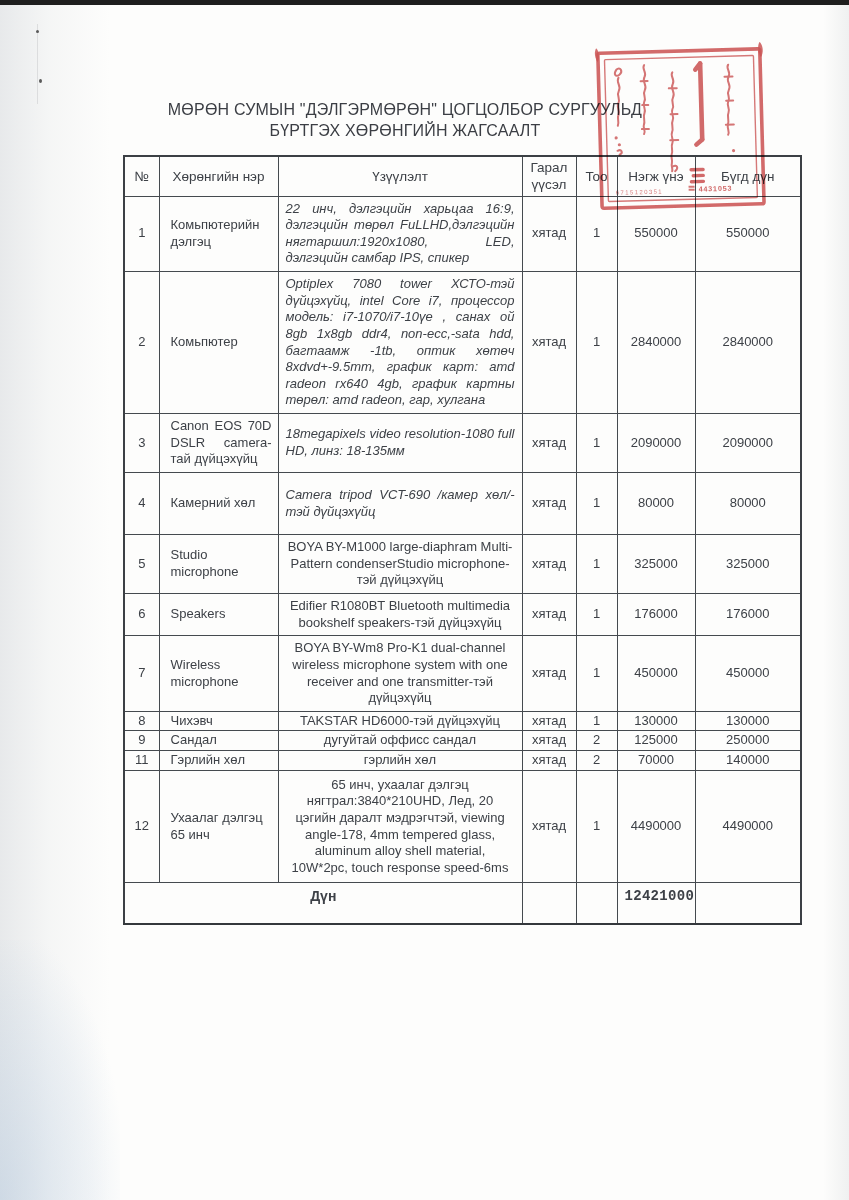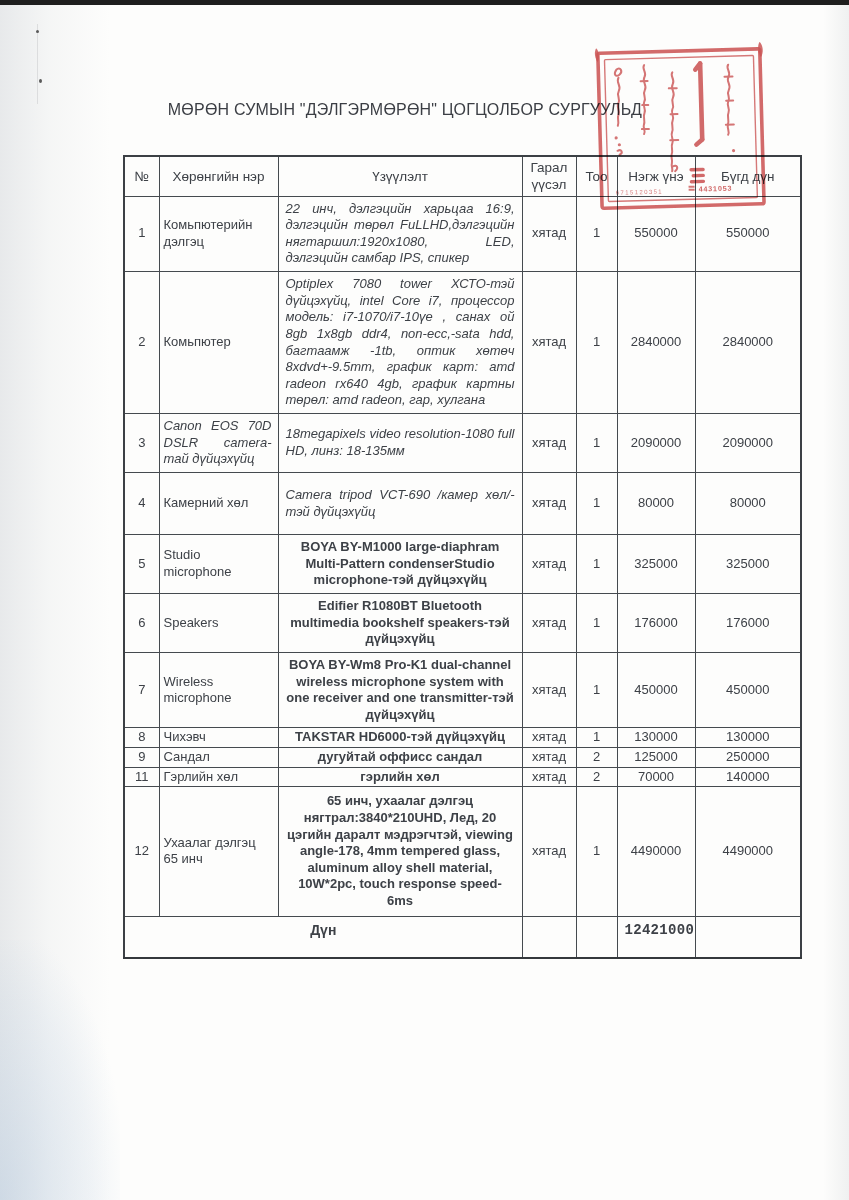--- a/index.html
+++ b/index.html
@@ -32,24 +32,24 @@
     border-collapse:collapse;table-layout:fixed;
     font-size:13px;line-height:1.28;color:#3d4147;}
   table.asset, table.asset th, table.asset td{border:1.4px solid #454a4f;}
   table.asset{border:2px solid #3c4045;}
   table.asset tr.total-row td{border-bottom:2.4px solid #34383c;}
   col.c1{width:35px;}  col.c2{width:119px;} col.c3{width:244px;}
   col.c4{width:54px;}  col.c5{width:41px;}  col.c6{width:78px;} col.c7{width:106px;}
   th{font-weight:400;text-align:center;vertical-align:middle;padding:2px 2px;font-size:13.5px;}
   td{vertical-align:middle;padding:4px 7px;background:transparent;}
   td.c-no,td.c-origin,td.c-qty,td.c-unit,td.c-total{text-align:center;padding-left:2px;padding-right:2px;}
-  td.c-name{text-align:left;padding-left:4px;padding-right:6px;}
-  td.c-name.just{text-align:justify;font-style:italic;}
+  td.c-name{text-align:left;padding-left:11px;padding-right:6px;}
+  td.c-name.just{text-align:justify;}
   td.c-spec.just{text-align:justify;font-style:italic;}
-  td.c-spec.cen{text-align:center;font-weight:bold;}
+  td.c-spec.cen{text-align:center;}
   tr.r4 td{padding-top:14px;padding-bottom:14px;}
   tr.r8 td, tr.r9 td, tr.r10 td, tr.r11 td{padding-top:1px;padding-bottom:1px;}
   tr.r12 td.c-spec{padding-top:6px;padding-bottom:6px;}
   tr.total-row td{vertical-align:top;padding-top:5px;height:31px;font-weight:700;font-size:14px;margin-top:20px;}
   td.f-label{text-align:center;}
   td.f-total{text-align:center;letter-spacing:.3px;font-family:Liberation Mono, monospace;}
 
   
   .stamp{position:absolute;left:594px;top:44px;width:176px;height:174px;
     transform:rotate(-1.6deg);mix-blend-mode:multiply;opacity:.92;pointer-events:none;}
@@ -63,20 +63,21 @@
   <div class="scan-top"></div>
   <div class="scan-left"></div>
   <div class="scan-right"></div>
   <div class="scan-corner"></div>
   <div class="fold-line"></div>
   <div class="speck s1"></div>
   <div class="speck s2"></div>
 
   <div class="title">
     <div>МӨРӨН СУМЫН "ДЭЛГЭРМӨРӨН" ЦОГЦОЛБОР СУРГУУЛЬД</div>
+    <div>БҮРТГЭХ ХӨРӨНГИЙН ЖАГСААЛТ</div>
   </div>
 
   <table class="asset">
     <colgroup>
       <col class="c1">
         <col class="c2">
         <col class="c3">
         <col class="c4">
       <col class="c5">
         <col class="c6">

